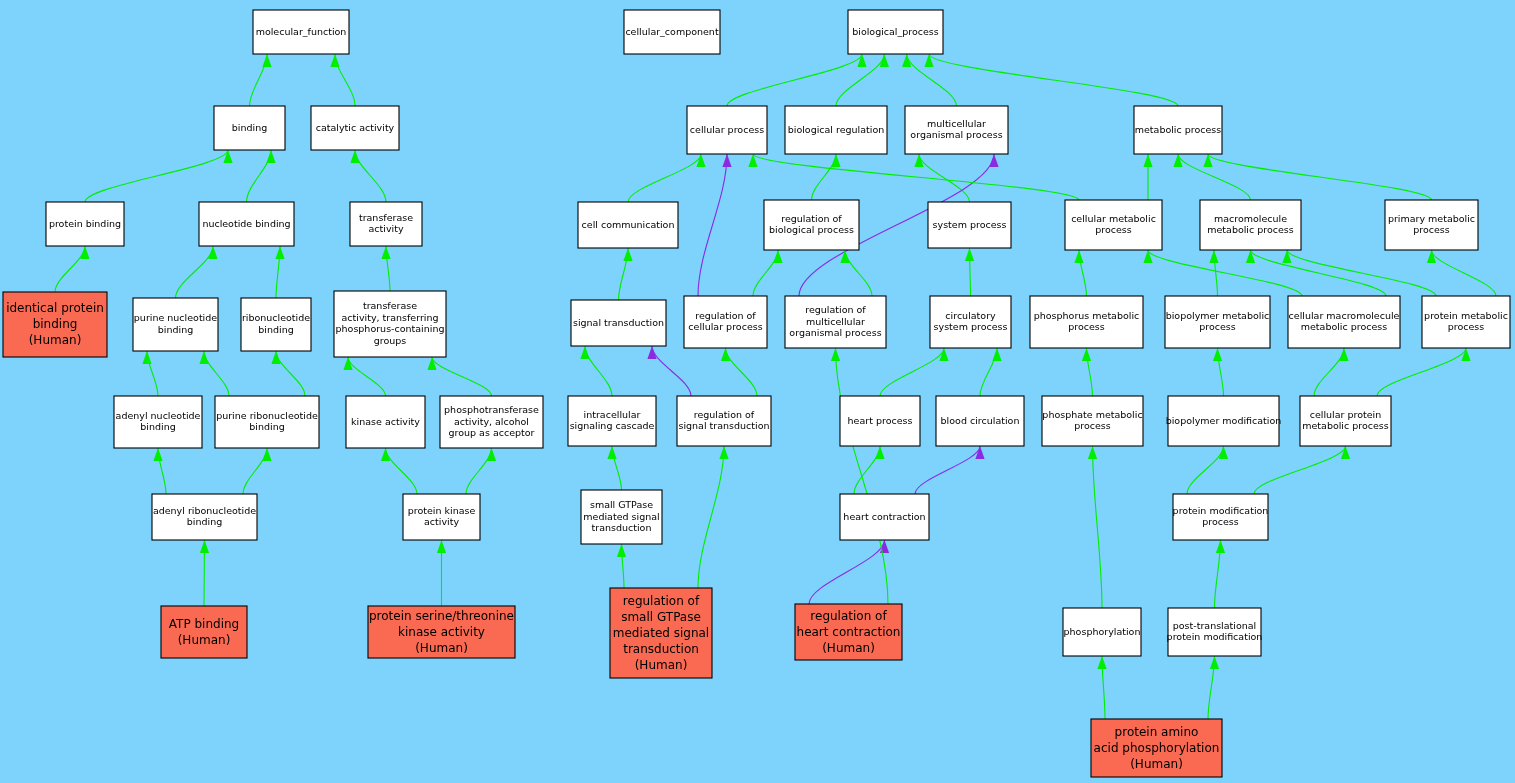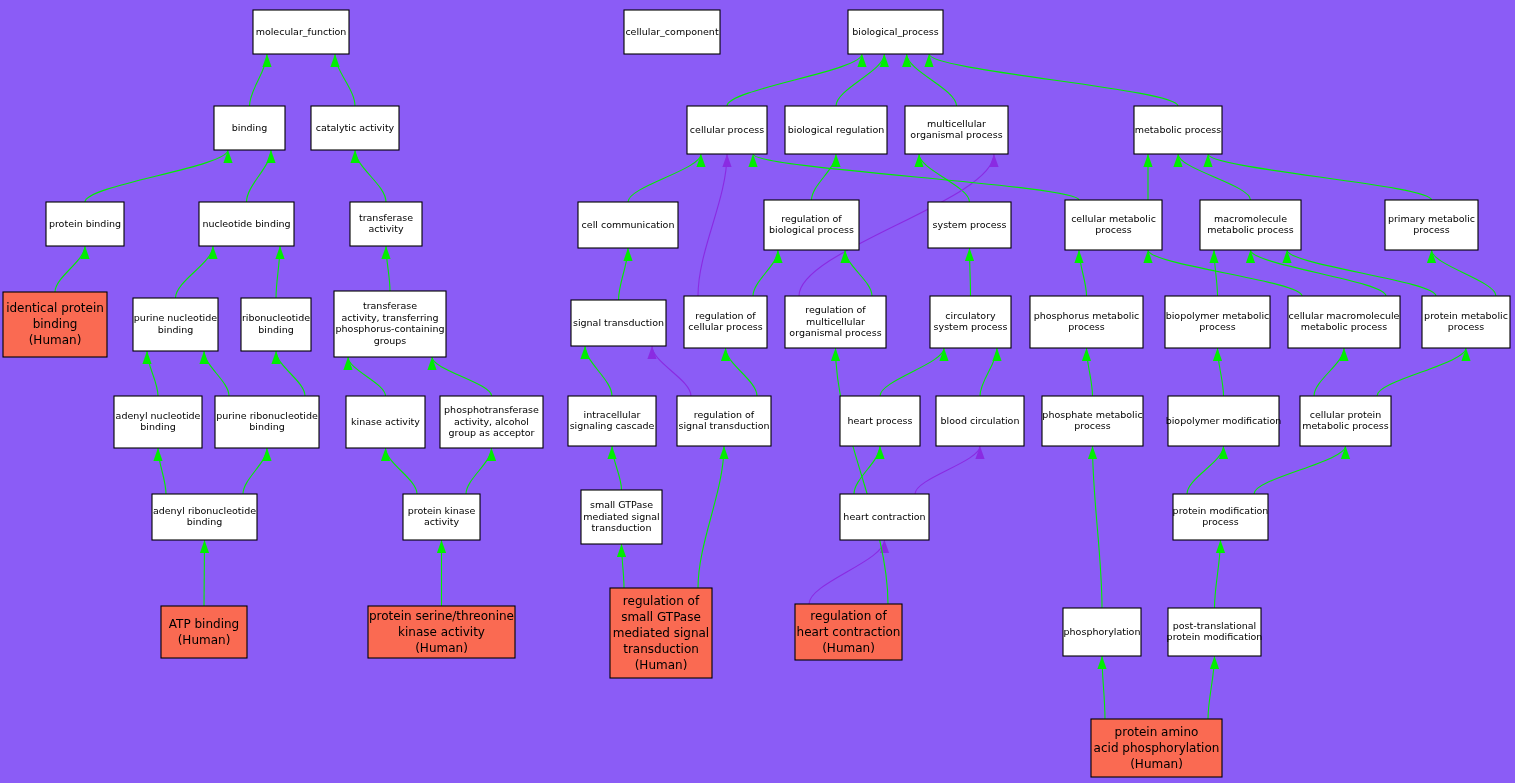--- a/index.html
+++ b/index.html
@@ -4,21 +4,21 @@
 <style>
   html, body {
     margin: 0;
     padding: 0;
     background: #ffffff;
   }
   #go-dag-root {
     position: relative;
     width: 1515px;
     height: 783px;
-    background: #8b5cf6;
+    background: #7dd3fc;
     font-family: "DejaVu Sans", sans-serif;
     overflow: hidden;
     text-align: center;
   }
   svg#dag-svg {
     position: absolute;
     left: 0;
     top: 0;
     width: 1515px;
     height: 783px;

